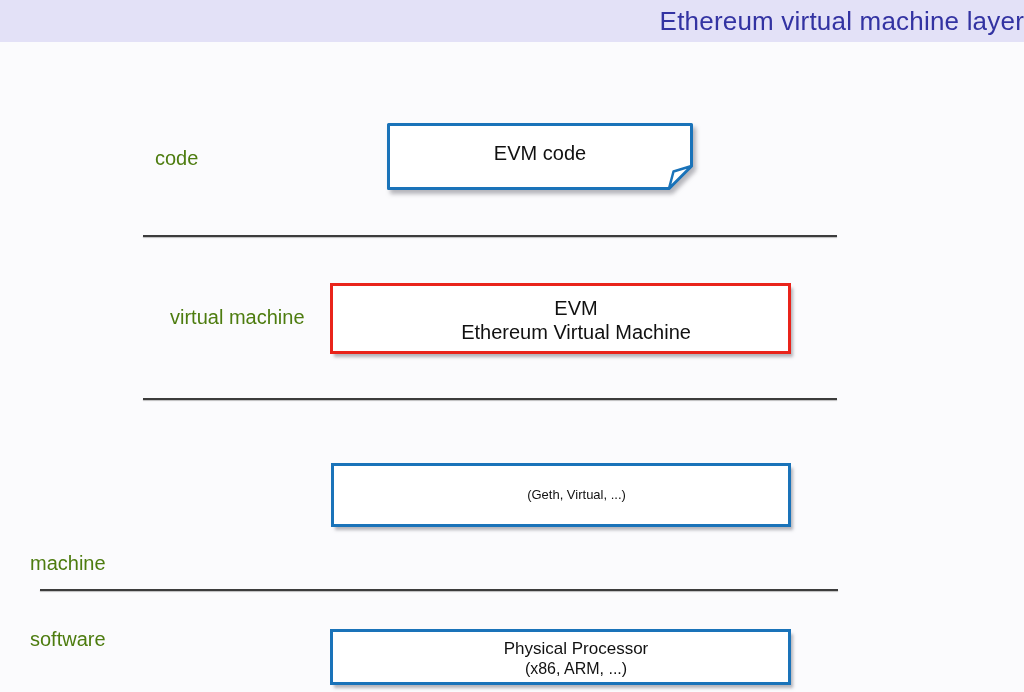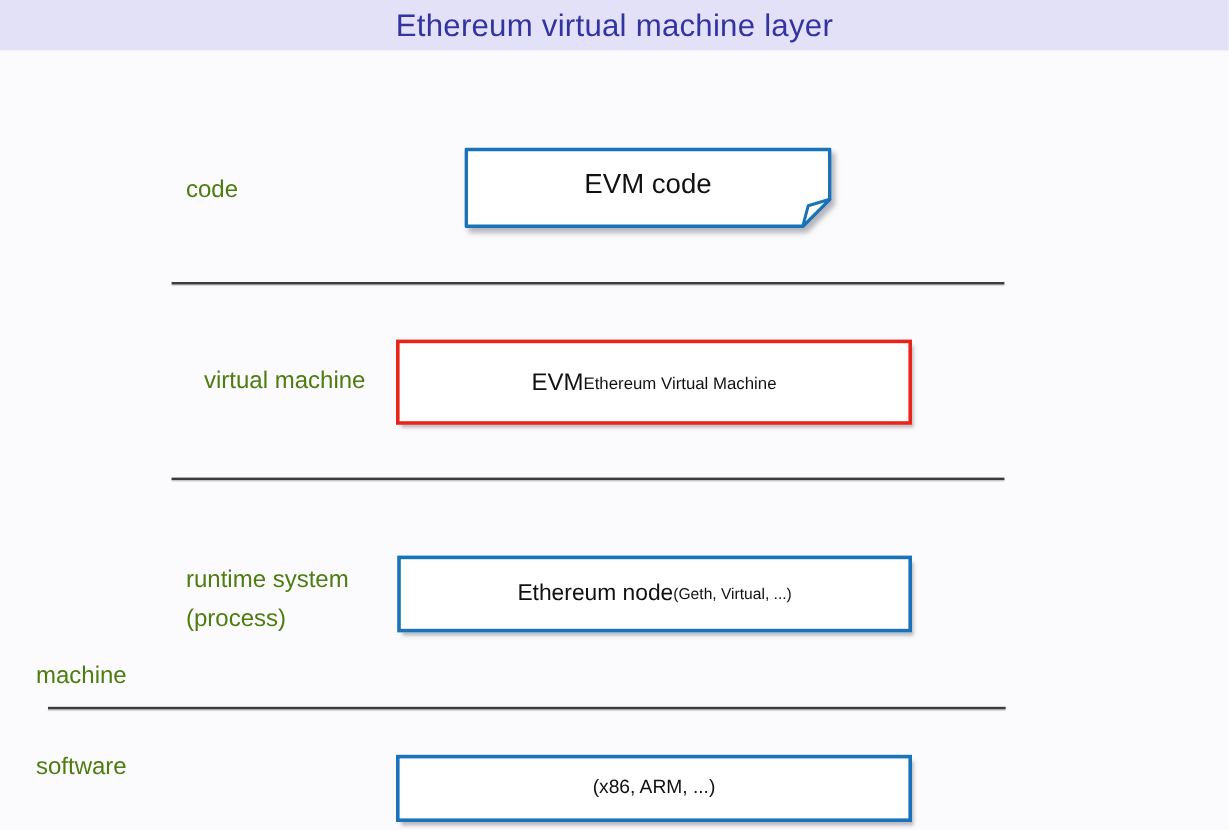--- a/index.html
+++ b/index.html
@@ -9,21 +9,21 @@
     background:#fbfbfd;
     position:relative;
     overflow:hidden;
   }
   .slide{position:absolute;inset:0;width:1024px;height:692px;}
 
   
   .hdr{
     position:absolute;left:0;top:0;width:1024px;height:42px;
     background:#e3e1f7;
-    display:flex;align-items:center;justify-content:center;
+    display:flex;align-items:center;justify-content:flex-end;
   }
   .hdr h1{
     margin:0;font-size:26px;font-weight:400;color:#3333a2;
     letter-spacing:0.2px;
   }
 
   
   .lbl{
     position:absolute;color:#4d7c0f;font-size:20px;line-height:24px;
     white-space:nowrap;
@@ -36,46 +36,46 @@
 
   
   .rule{position:absolute;height:2px;background:#3c3c3c;box-shadow:0 1px 1px rgba(0,0,0,.25);}
   .rule-1{left:143px;top:235px;width:694px;}
   .rule-2{left:143px;top:398px;width:694px;}
   .rule-3{left:40px;top:589px;width:798px;}
 
   
   .box{
     position:absolute;background:#ffffff;
-    display:flex;flex-direction:row;align-items:center;justify-content:center;
+    display:flex;flex-direction:column;align-items:center;justify-content:center;
     box-shadow:3px 4px 3px -1px rgba(110,110,120,.5);
-    text-align:center;color:#111;
+    text-align:center;color:#111;padding-left:31px;
   }
   .box .t1{font-size:20px;line-height:26px;}
-  .box .t2{font-size:14px;line-height:22px;}
+  .box .t2{font-size:20px;line-height:22px;}
   .box .t3{font-size:13px;line-height:18px;}
   .blue{border:3px solid #1a73b9;}
   .red{border:3px solid #e9241b;}
 
   .box-evm{left:330px;top:283px;width:424px;height:65px;}
   .box-node{left:331px;top:463px;width:423px;height:58px;}
   .box-cpu{left:330px;top:629px;width:424px;height:50px;}
   .box-cpu .t2{font-size:17px;line-height:24px;}
   .box-cpu .t3{font-size:16px;line-height:16px;}
 
   
   .note{
     position:absolute;left:387px;top:123px;width:306px;height:68px;
   }
   .note svg{position:absolute;left:0;top:0;
     filter:drop-shadow(3px 4px 2px rgba(110,110,120,.5));}
   .note .note-text{
     position:absolute;left:0;top:0;width:100%;height:60px;
     display:flex;align-items:center;justify-content:center;
-    font-size:23px;color:#111;
+    font-size:20px;color:#111;
   }
 </style>
 </head>
 <body>
 
 <div class="slide">
 
   <div class="hdr">
     <h1>Ethereum virtual machine layer</h1>
   </div>
@@ -92,31 +92,27 @@
   <div class="rule rule-1"></div>
 
   <span class="lbl lbl-vm">virtual machine</span>
   <div class="box red box-evm">
     <span class="t1">EVM</span>
     <span class="t2">Ethereum Virtual Machine</span>
   </div>
 
   <div class="rule rule-2"></div>
 
-  <span class="lbl lbl-runtime">
-    <span>runtime system</span><br>
-    <span>(process)</span>
-  </span>
   <div class="box blue box-node">
-    <span class="t1" style="font-size:19px;">Ethereum node</span>
     <span class="t3">(Geth, Virtual, ...)</span>
   </div>
 
   <span class="lbl lbl-software">machine</span>
 
   <div class="rule rule-3"></div>
 
   <span class="lbl lbl-hardware">software</span>
   <div class="box blue box-cpu">
+    <span class="t2">Physical Processor</span>
     <span class="t3">(x86, ARM, ...)</span>
   </div>
 
 </div>
 
 </body></html>

